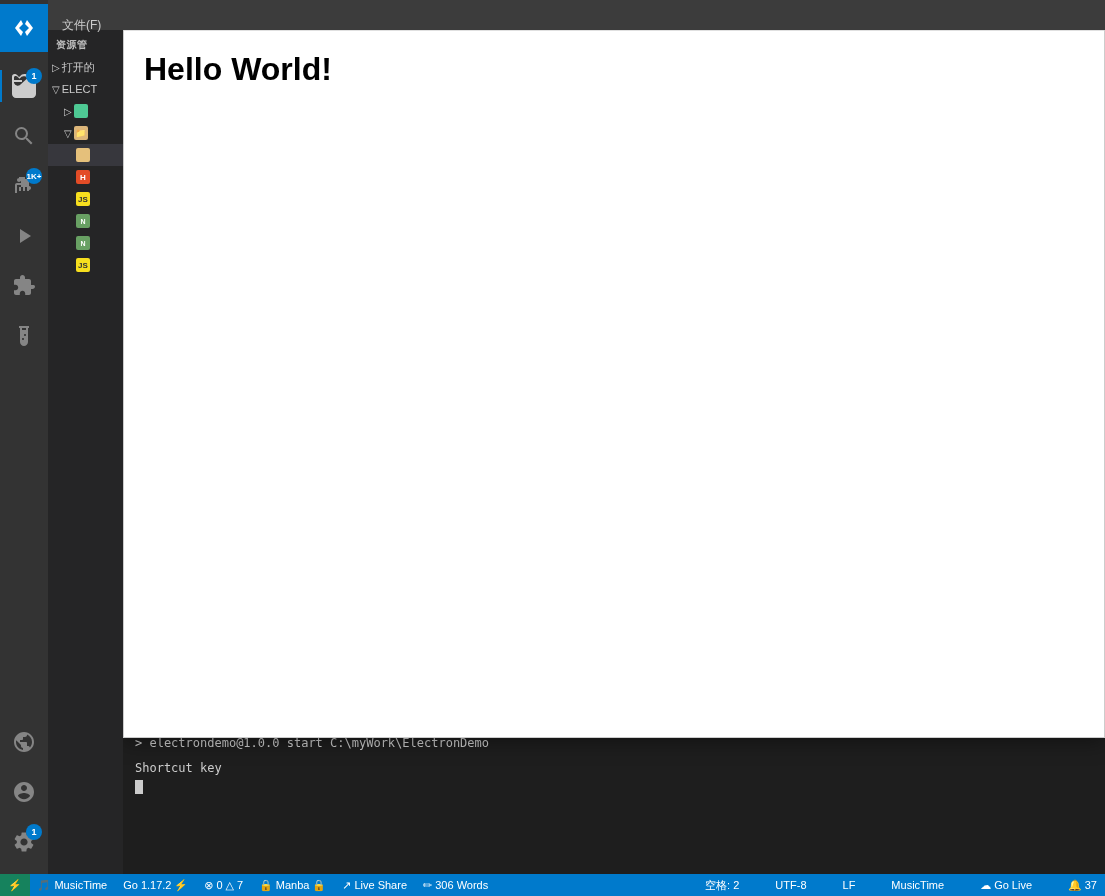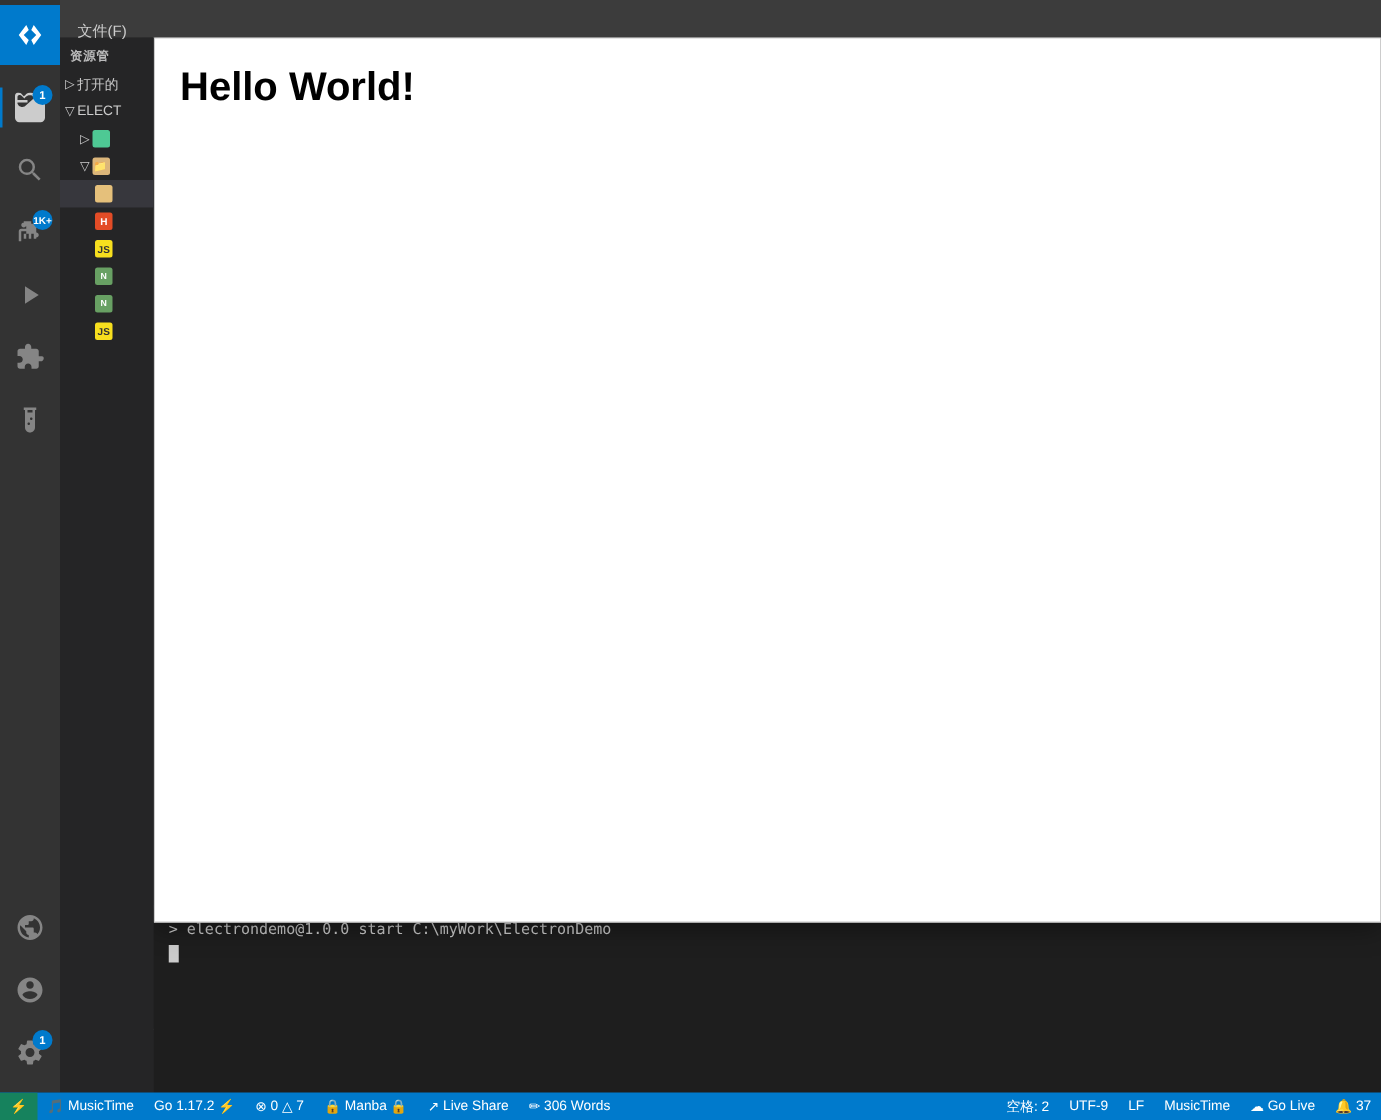--- a/index.html
+++ b/index.html
@@ -343,20 +343,21 @@
       height: 22px;
       cursor: pointer;
       white-space: nowrap;
       gap: 3px;
     }
 
     .status-right {
       display: flex;
       align-items: flex-end;
       margin-left: auto;
+      gap: 20px;
     }
 
     
     .vscode-top {
       height: 30px;
       background: #3c3c3c;
       display: flex;
       align-items: center;
       padding: 0 8px;
       gap: 16px;
@@ -530,20 +531,21 @@
       </div>
     </div>
     <div class="electron-content">
       <h1 class="electron-h1">Hello World!</h1>
     </div>
   </div>
 
   <div class="terminal-area">
     <div class="terminal-content">
       <div class="terminal-line terminal-prompt">&gt; electrondemo@1.0.0 start C:\myWork\ElectronDemo</div>
+      <div class="terminal-line terminal-section-label" style="margin-top:8px;">Shortcut key</div>
       <div class="terminal-line">
         <span class="terminal-cursor"></span>
       </div>
     </div>
   </div>
 
   <div class="outline-panel">
     <div class="outline-row">
       <span style="margin-right:4px;">▷</span>
       <span>大纲</span>
@@ -595,21 +597,21 @@
       </div>
     </div>
 
     <div class="status-right">
 
       <div class="status-item">
         <span>空格: 2</span>
       </div>
 
       <div class="status-item">
-        <span>UTF-9</span>
+        <span>UTF-8</span>
       </div>
 
       <div class="status-item">
         <span>LF</span>
       </div>
 
       <div class="status-item">
         <span>MusicTime</span>
       </div>
 

